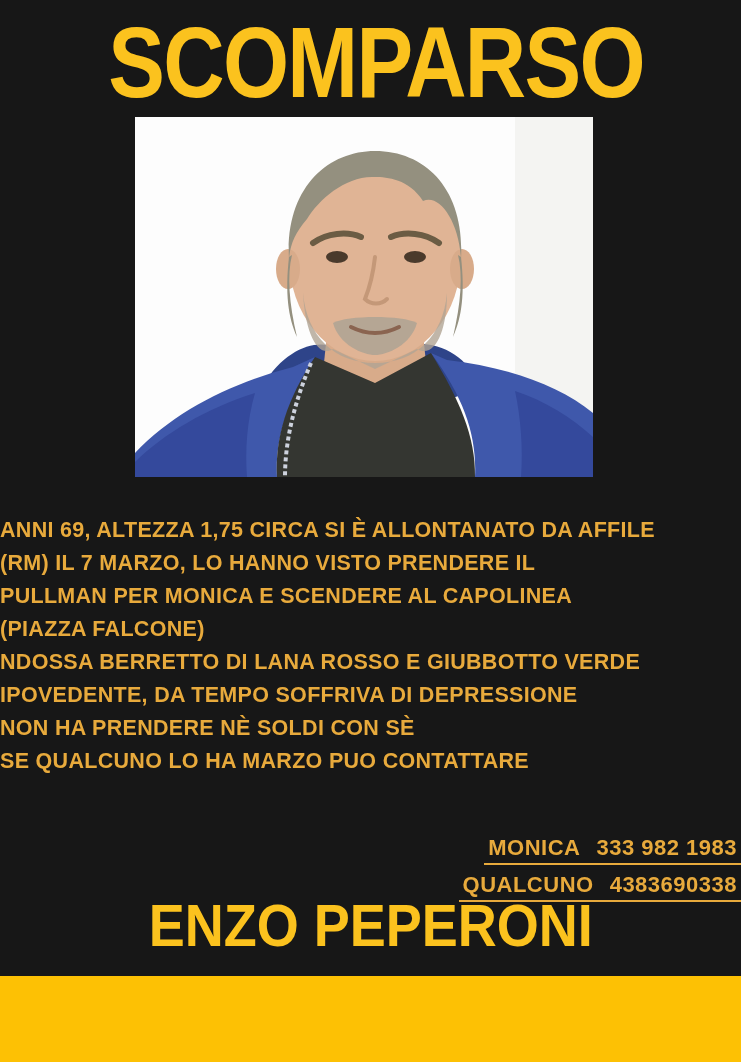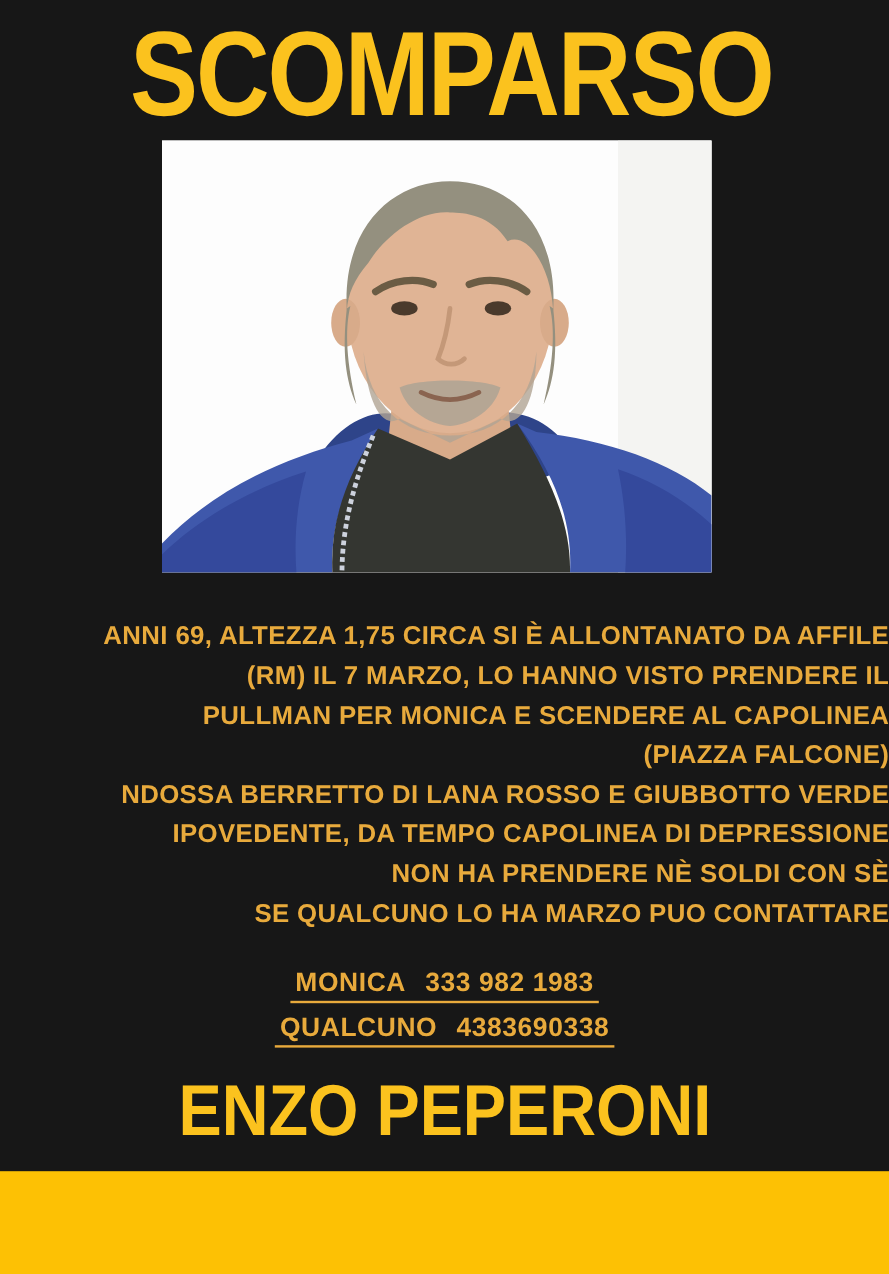--- a/index.html
+++ b/index.html
@@ -43,36 +43,36 @@
     height: 360px;
     background: #fdfdfd;
   }
   .photo-frame svg { display: block; width: 100%; height: 100%; }
 
   .description {
     position: absolute;
     top: 514px;
     left: 0;
     width: 100%;
-    text-align: right;
+    text-align: left;
     color: #e8aa3c;
     font-weight: 700;
     font-size: 21.5px;
     line-height: 33px;
     letter-spacing: 0.3px;
   }
 
   .contacts {
     position: absolute;
-    top: 806px;
+    top: 835px;
     left: 0;
     width: 100%;
     display: flex;
     flex-direction: column;
-    align-items: center;
+    align-items: flex-end;
     gap: 7px;
     color: #e8aa3c;
     font-weight: 700;
     font-size: 22px;
     letter-spacing: 0.5px;
   }
   .contact-line {
     display: inline-flex;
     gap: 16px;
     border-bottom: 2px solid #e8aa3c;
@@ -160,21 +160,21 @@
       <path d="M216 210 C232 218 248 218 264 210" stroke="#8a6450" stroke-width="4" fill="none" stroke-linecap="round"></path>
     </svg>
   </div>
 
   <div class="description">
     <div>ANNI 69, ALTEZZA 1,75 CIRCA SI È ALLONTANATO DA AFFILE</div>
     <div>(RM) IL 7 MARZO, LO HANNO VISTO PRENDERE IL</div>
     <div>PULLMAN PER MONICA E SCENDERE AL CAPOLINEA</div>
     <div>(PIAZZA FALCONE)</div>
     <div>NDOSSA BERRETTO DI LANA ROSSO E GIUBBOTTO VERDE</div>
-    <div>IPOVEDENTE, DA TEMPO CAPOLINEA DI DEPRESSIONE</div>
+    <div>IPOVEDENTE, DA TEMPO SOFFRIVA DI DEPRESSIONE</div>
     <div>NON HA PRENDERE NÈ SOLDI CON SÈ</div>
     <div>SE QUALCUNO LO HA MARZO PUO CONTATTARE</div>
   </div>
 
   <div class="contacts">
     <span class="contact-line">
       <span>MONICA</span>
       <span>333 982 1983</span>
     </span>
     <span class="contact-line">

